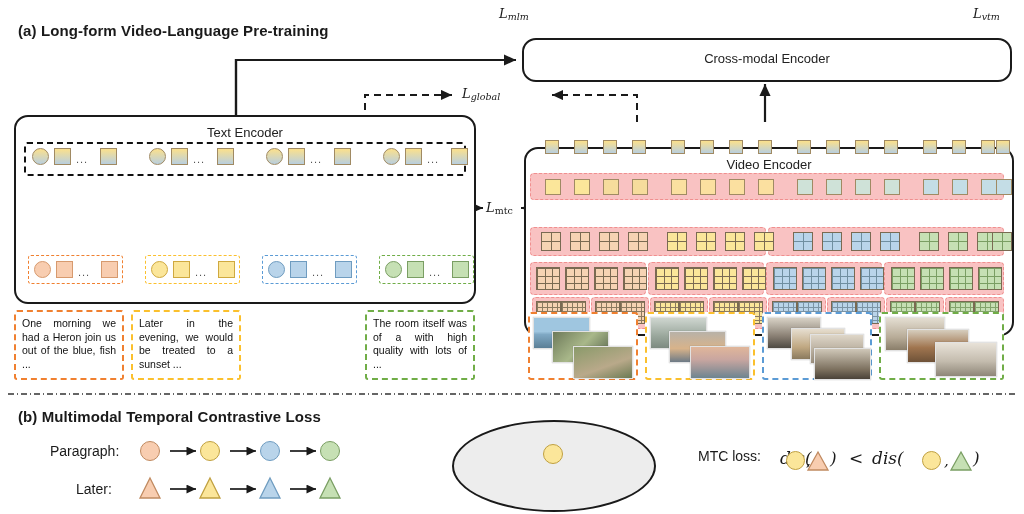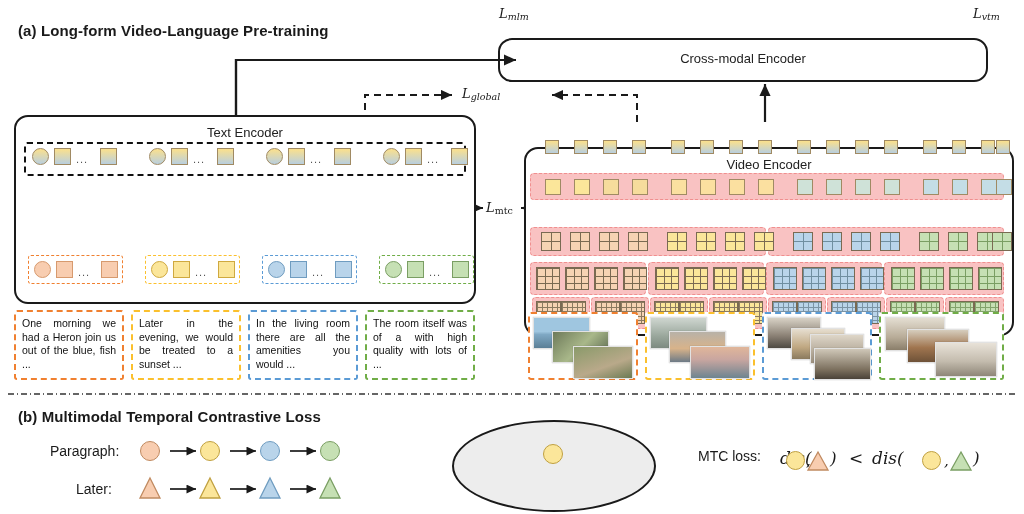--- a/index.html
+++ b/index.html
@@ -35,21 +35,21 @@
 
   <div class="abs ttl" style="left:18px;top:22px;">(a) Long-form Video-Language Pre-training</div>
 
   <div class="abs math" style="left:499px;top:6px;">
     <span>L</span><span class="sub">mlm</span>
   </div>
   <div class="abs math" style="left:973px;top:6px;">
     <span>L</span><span class="sub">vtm</span>
   </div>
 
-  <div class="abs rr" style="left:498px;top:38px;width:486px;height:40px;">
+  <div class="abs rr" style="left:522px;top:38px;width:486px;height:40px;">
     <div class="abs enc-title" style="left:0;top:11px;width:486px;text-align:center;">Cross-modal  Encoder</div>
   </div>
 
   <svg class="abs" style="left:0;top:0;width:1024px;height:514px;pointer-events:none;">
     <defs>
       <marker id="ah" markerWidth="7" markerHeight="7" refX="5.6" refY="2.6" orient="auto">
         <path d="M0,0 L5.6,2.6 L0,5.2 z" fill="#1a1a1a"></path>
       </marker>
       <marker id="ahc" markerWidth="6" markerHeight="6" refX="4.8" refY="2.2" orient="auto">
         <path d="M0,0 L4.8,2.2 L0,4.4 z" fill="#1a1a1a"></path>
@@ -259,21 +259,20 @@
   </div>
   <div class="abs grp" style="left:379px;top:255px;width:95px;height:29px;border-color:#70ad47;">
     <div class="abs tok tokc" style="left:5px;top:5px;width:17px;height:17px;background:#c6e0b4;border-color:#7a9e63;"></div>
     <div class="abs tok" style="left:27px;top:5px;width:17px;height:17px;background:#c6e0b4;border-color:#7a9e63;"></div>
     <div class="abs dots" style="left:49px;top:11px;">...</div>
     <div class="abs tok" style="left:72px;top:5px;width:17px;height:17px;background:#c6e0b4;border-color:#7a9e63;"></div>
   </div>
 
   <div class="abs para" style="left:131px;top:310px;width:110px;height:70px;border-color:#fbc02d;">Later in the evening, we would be treated to a sunset ...</div>
   <div class="abs para" style="left:14px;top:310px;width:110px;height:70px;border-color:#f08030;">One morning we had a Heron join us out of the blue, fish ...</div>
-  <div class="abs para" style="left:248px;top:310px;width:110px;height:70px;border-color:#5b9bd5;">In the living room there are all the amenities you would ...</div>
   <div class="abs para" style="left:365px;top:310px;width:110px;height:70px;border-color:#70ad47;">The room itself was of a with high quality with lots of ...</div>
 
   <div class="abs rr" style="left:524px;top:115px;width:486px;height:185px;margin-top:32px;">
     <div class="abs enc-title" style="left:0;top:8px;width:486px;text-align:center;">Video Encoder</div>
   </div>
 
   <div class="abs" style="left:524px;top:140px;width:486px;height:18px;">
     <div class="abs tok" style="left:21px;top:0;width:14px;height:14px;background:linear-gradient(#fbe08c,#b9cfdf);"></div>
     <div class="abs tok" style="left:50px;top:0;width:14px;height:14px;background:linear-gradient(#fbe08c,#b9cfdf);"></div>
     <div class="abs tok" style="left:79px;top:0;width:14px;height:14px;background:linear-gradient(#fbe08c,#b9cfdf);"></div>

